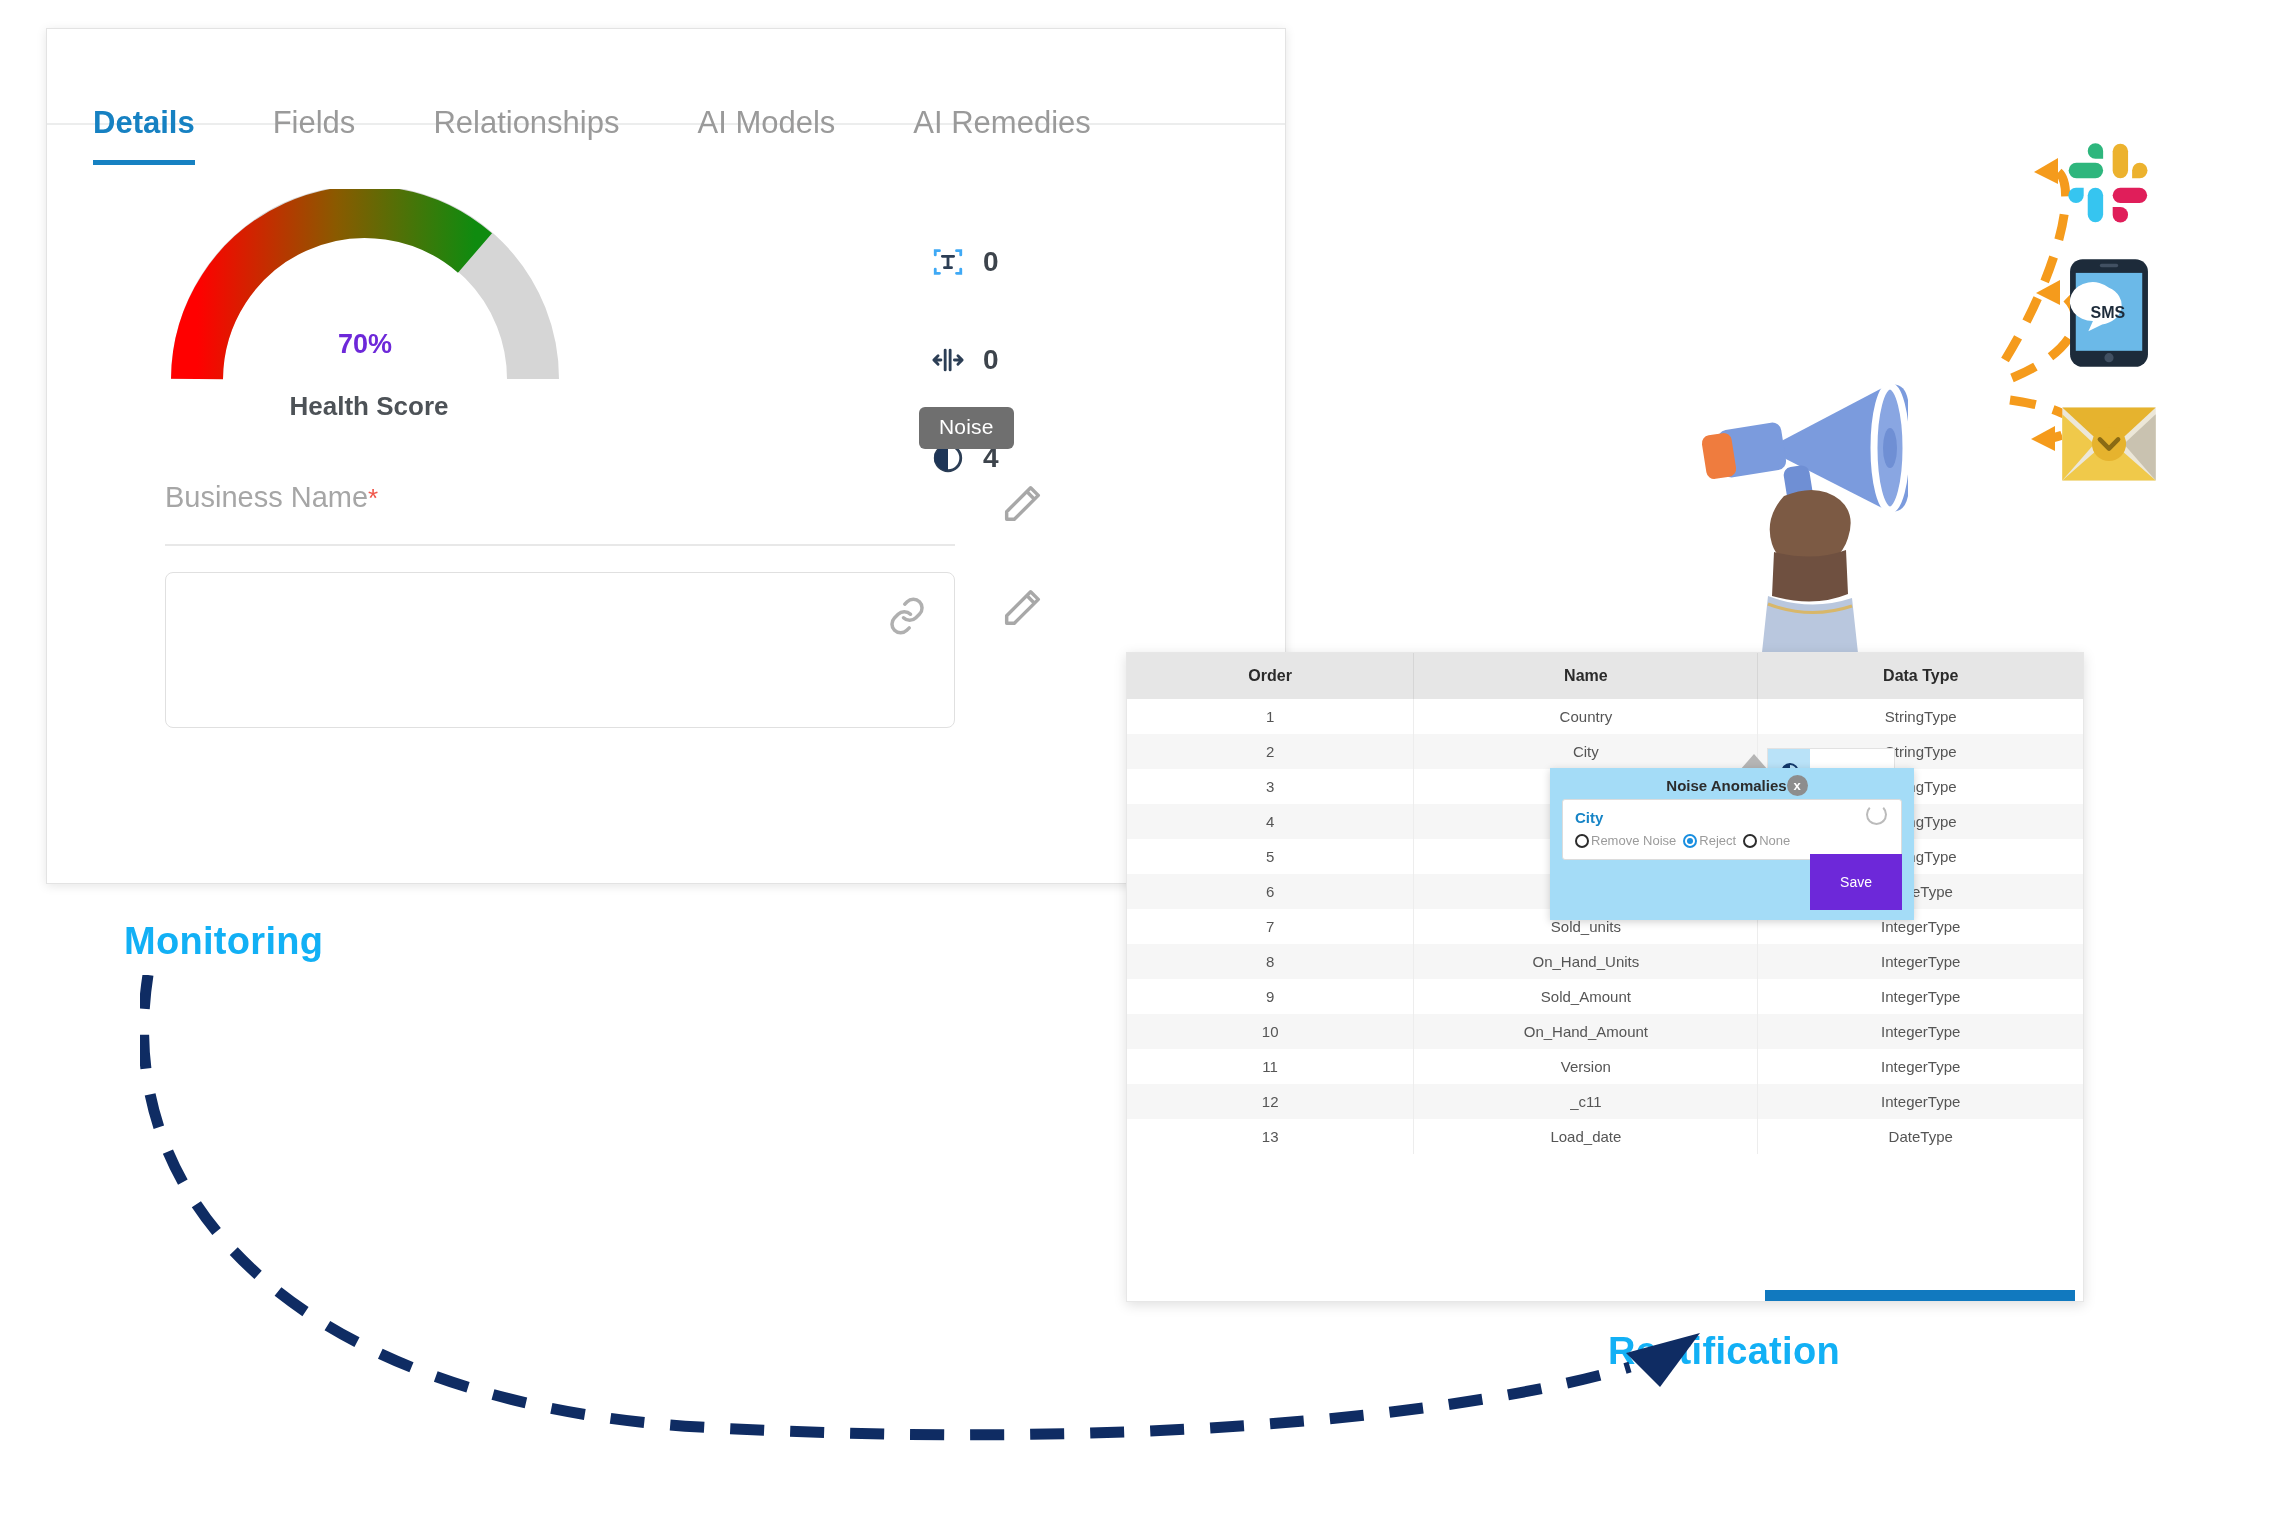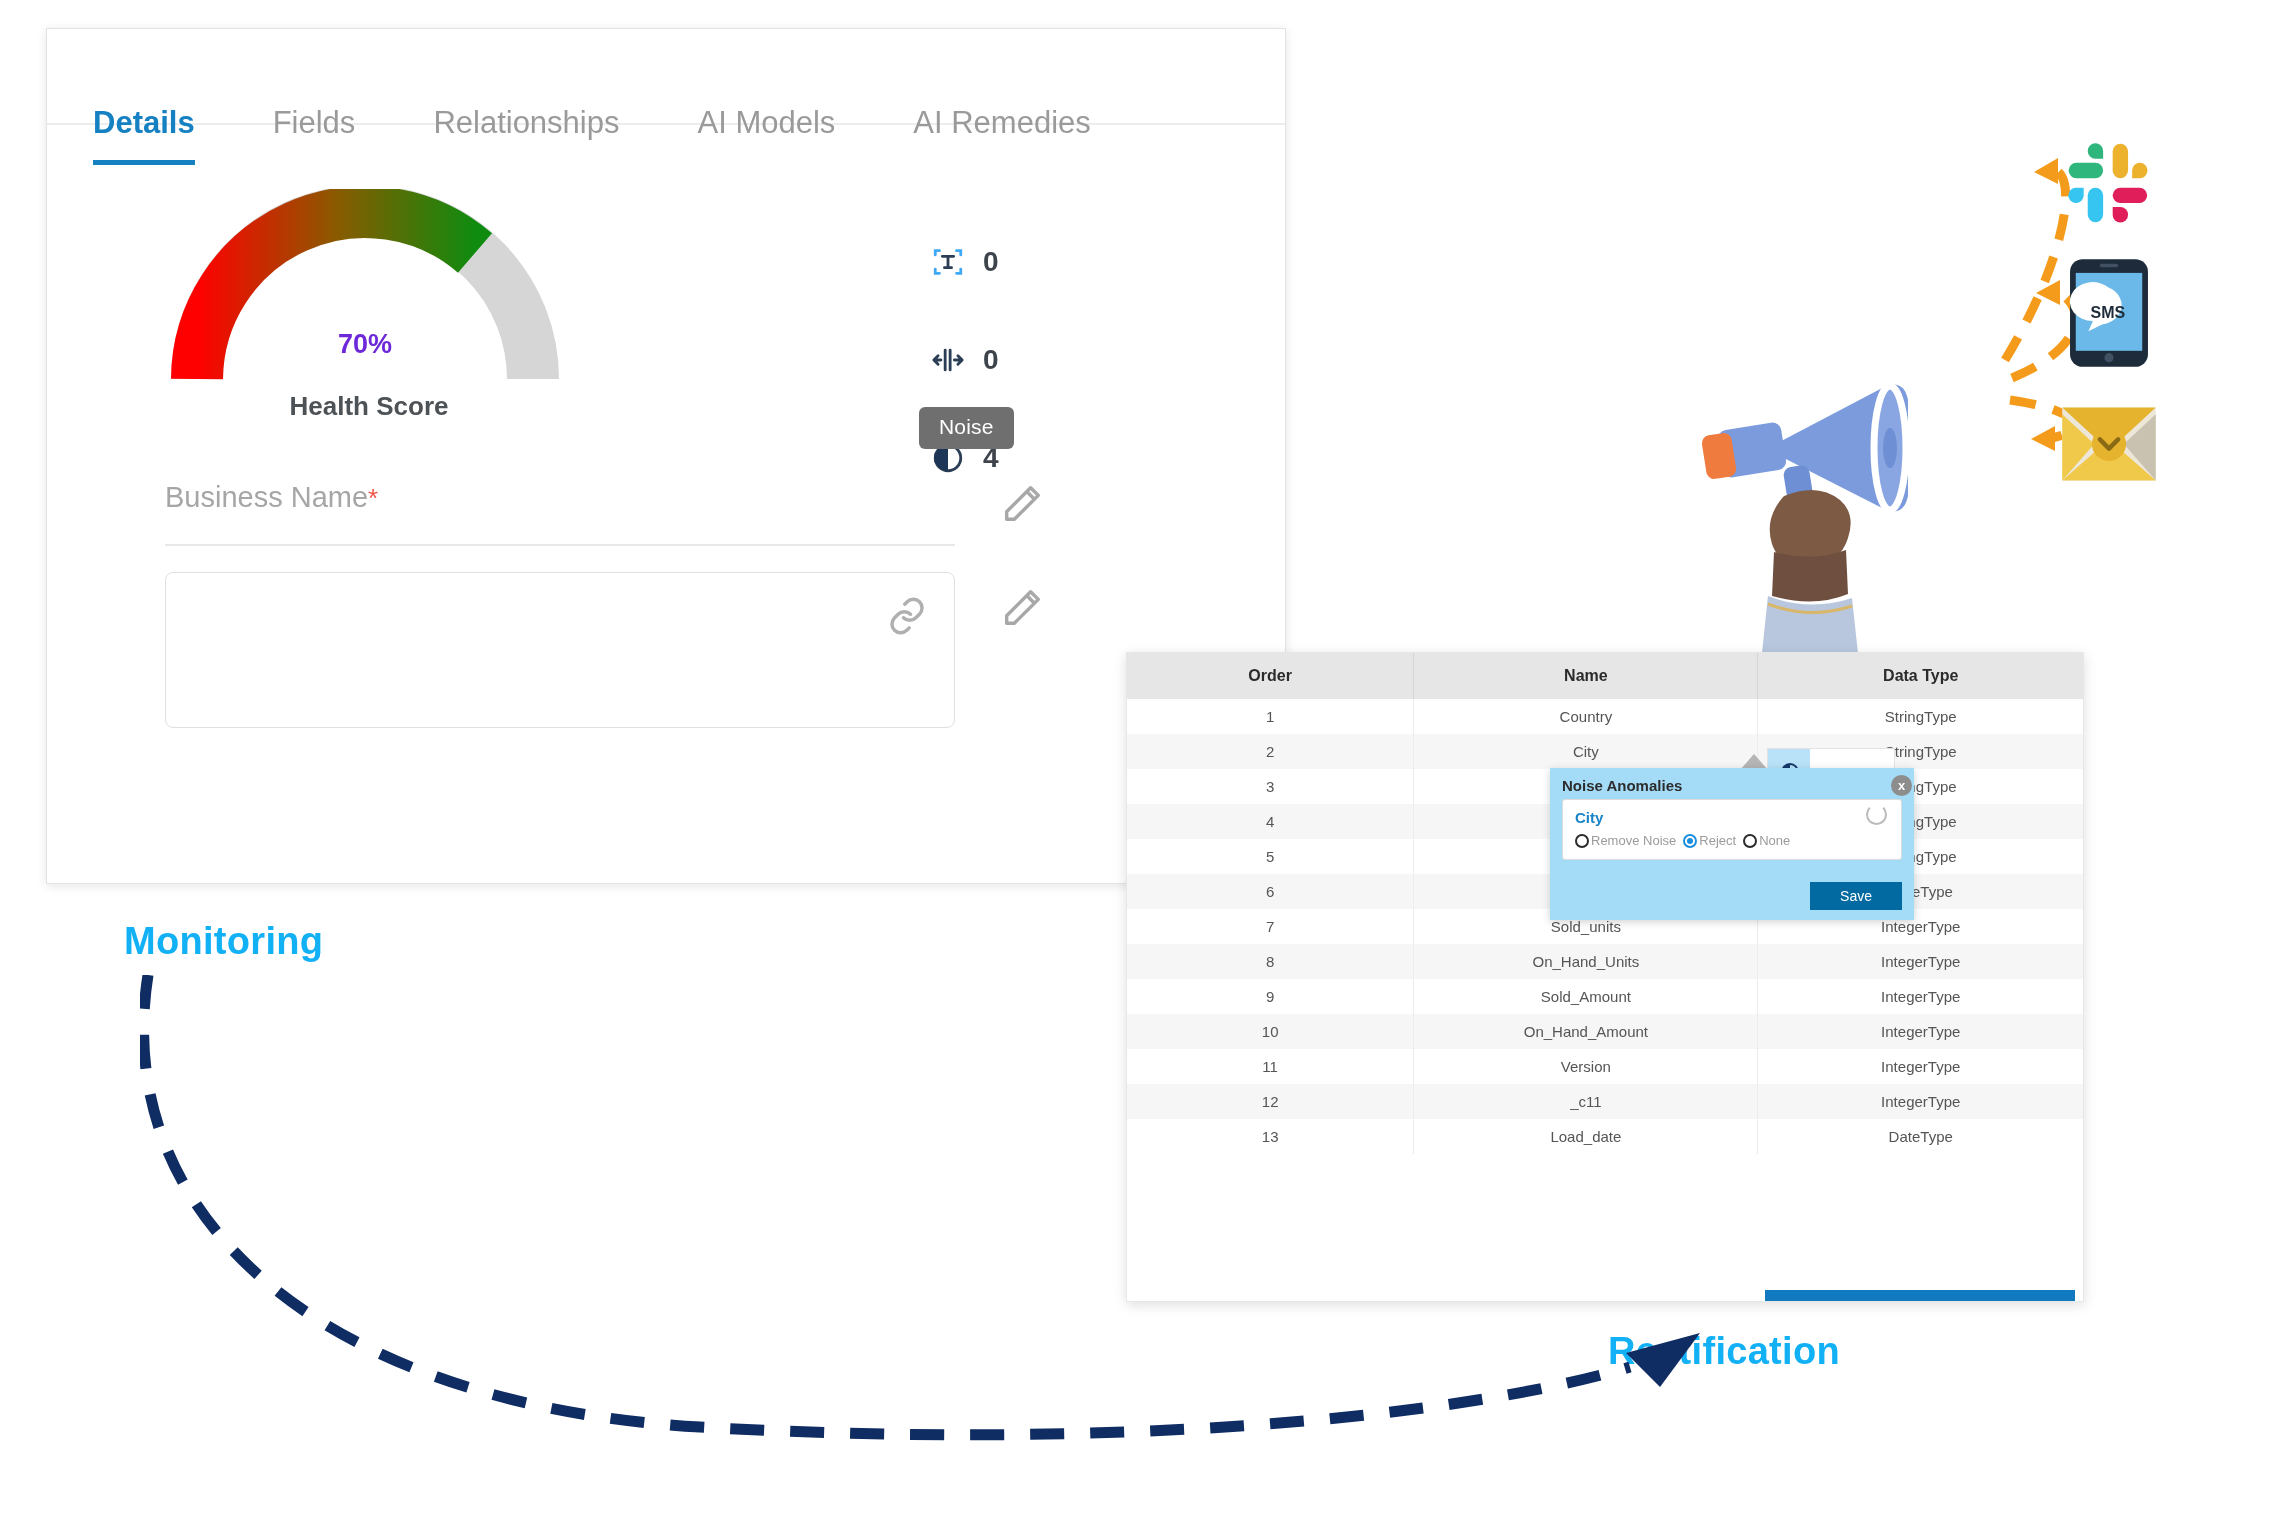--- a/index.html
+++ b/index.html
@@ -235,21 +235,21 @@
     position: absolute;
     left: 1740px; top: 754px;
     width: 0; height: 0;
     border-left: 14px solid transparent;
     border-right: 14px solid transparent;
     border-bottom: 16px solid #b5b5b5;
     z-index: 19;
   }
   #popup-head {
     display: flex; align-items: center;
-    justify-content: space-between;
+    justify-content: center;
     padding: 7px 2px 3px 12px;
     border-radius: 14px;
   }
   #popup-title { font-size: 15px; font-weight: 700; color: #2c2c2c; }
   #popup-close {
     width: 21px; height: 21px; border-radius: 50%;
     background: #8d8d8d; color: #ffffff;
     font-size: 13px; line-height: 21px; text-align: center;
     cursor: pointer; font-weight: 700;
   }
@@ -286,25 +286,25 @@
     position: absolute;
     right: 14px; top: 4px;
     width: 21px; height: 21px;
     border: 2px solid #bbbbbb;
     border-top-color: #ffffff;
     border-radius: 50%;
   }
   #popup-save {
     position: absolute;
     right: 12px; bottom: 10px;
-    background: #0369a1;
+    background: #6d28d9;
     color: #ffffff;
     font-size: 14px;
     border: none;
-    padding: 6px 30px;
+    padding: 20px 30px;
     cursor: pointer;
     font-family: "Liberation Sans", sans-serif;
   }
 
   
   #lbl-monitoring {
     position: absolute;
     left: 124px; top: 920px;
     font-size: 38px; font-weight: 700;
     color: #12b0f5;

